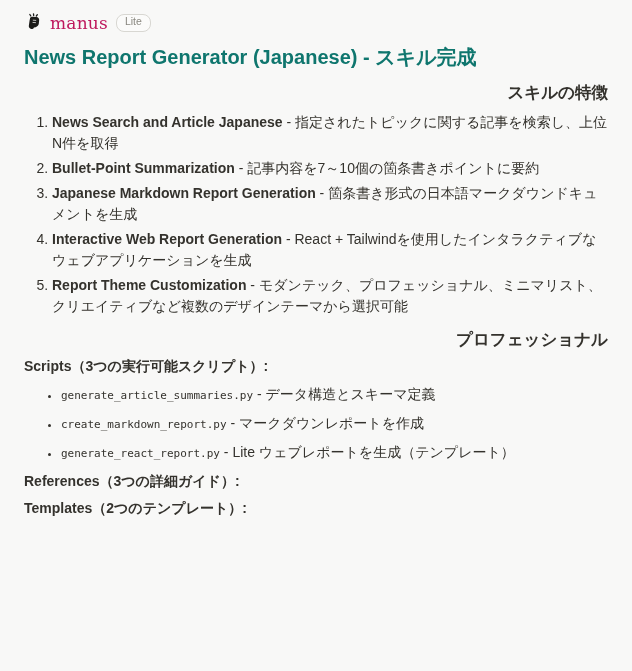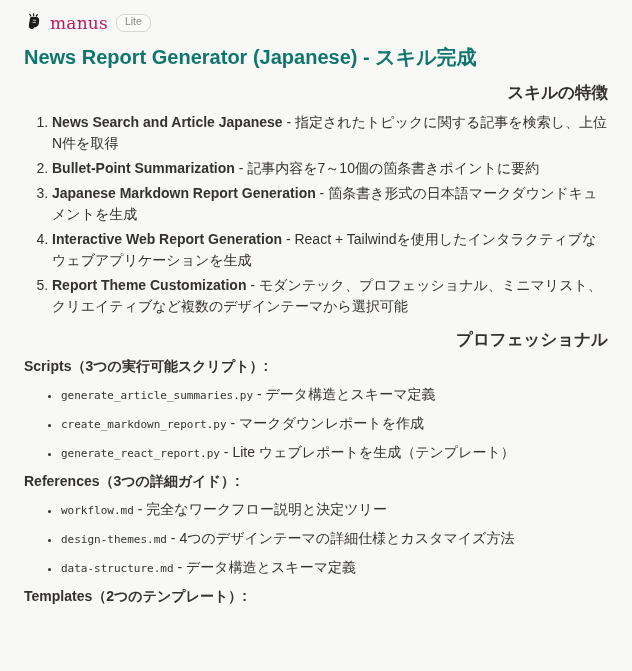--- a/index.html
+++ b/index.html
@@ -126,21 +126,16 @@
   <h2>プロフェッショナル</h2>
 
   <p class="subhead">Scripts（3つの実行可能スクリプト）:</p>
   <ul class="res-list">
       <li><code>generate_article_summaries.py</code><span> - データ構造とスキーマ定義</span></li>
       <li><code>create_markdown_report.py</code><span> - マークダウンレポートを作成</span></li>
       <li><code>generate_react_report.py</code><span> - Lite ウェブレポートを生成（テンプレート）</span></li>
     </ul>
 
   <p class="subhead">References（3つの詳細ガイド）:</p>
-  <ul class="res-list">
-      <li><code>workflow.md</code><span> - 完全なワークフロー説明と決定ツリー</span></li>
-      <li><code>design-themes.md</code><span> - 4つのデザインテーマの詳細仕様とカスタマイズ方法</span></li>
-      <li><code>data-structure.md</code><span> - データ構造とスキーマ定義</span></li>
-    </ul>
 
   <p class="subhead">Templates（2つのテンプレート）:</p>
 
 </div>
 
 </body></html>

